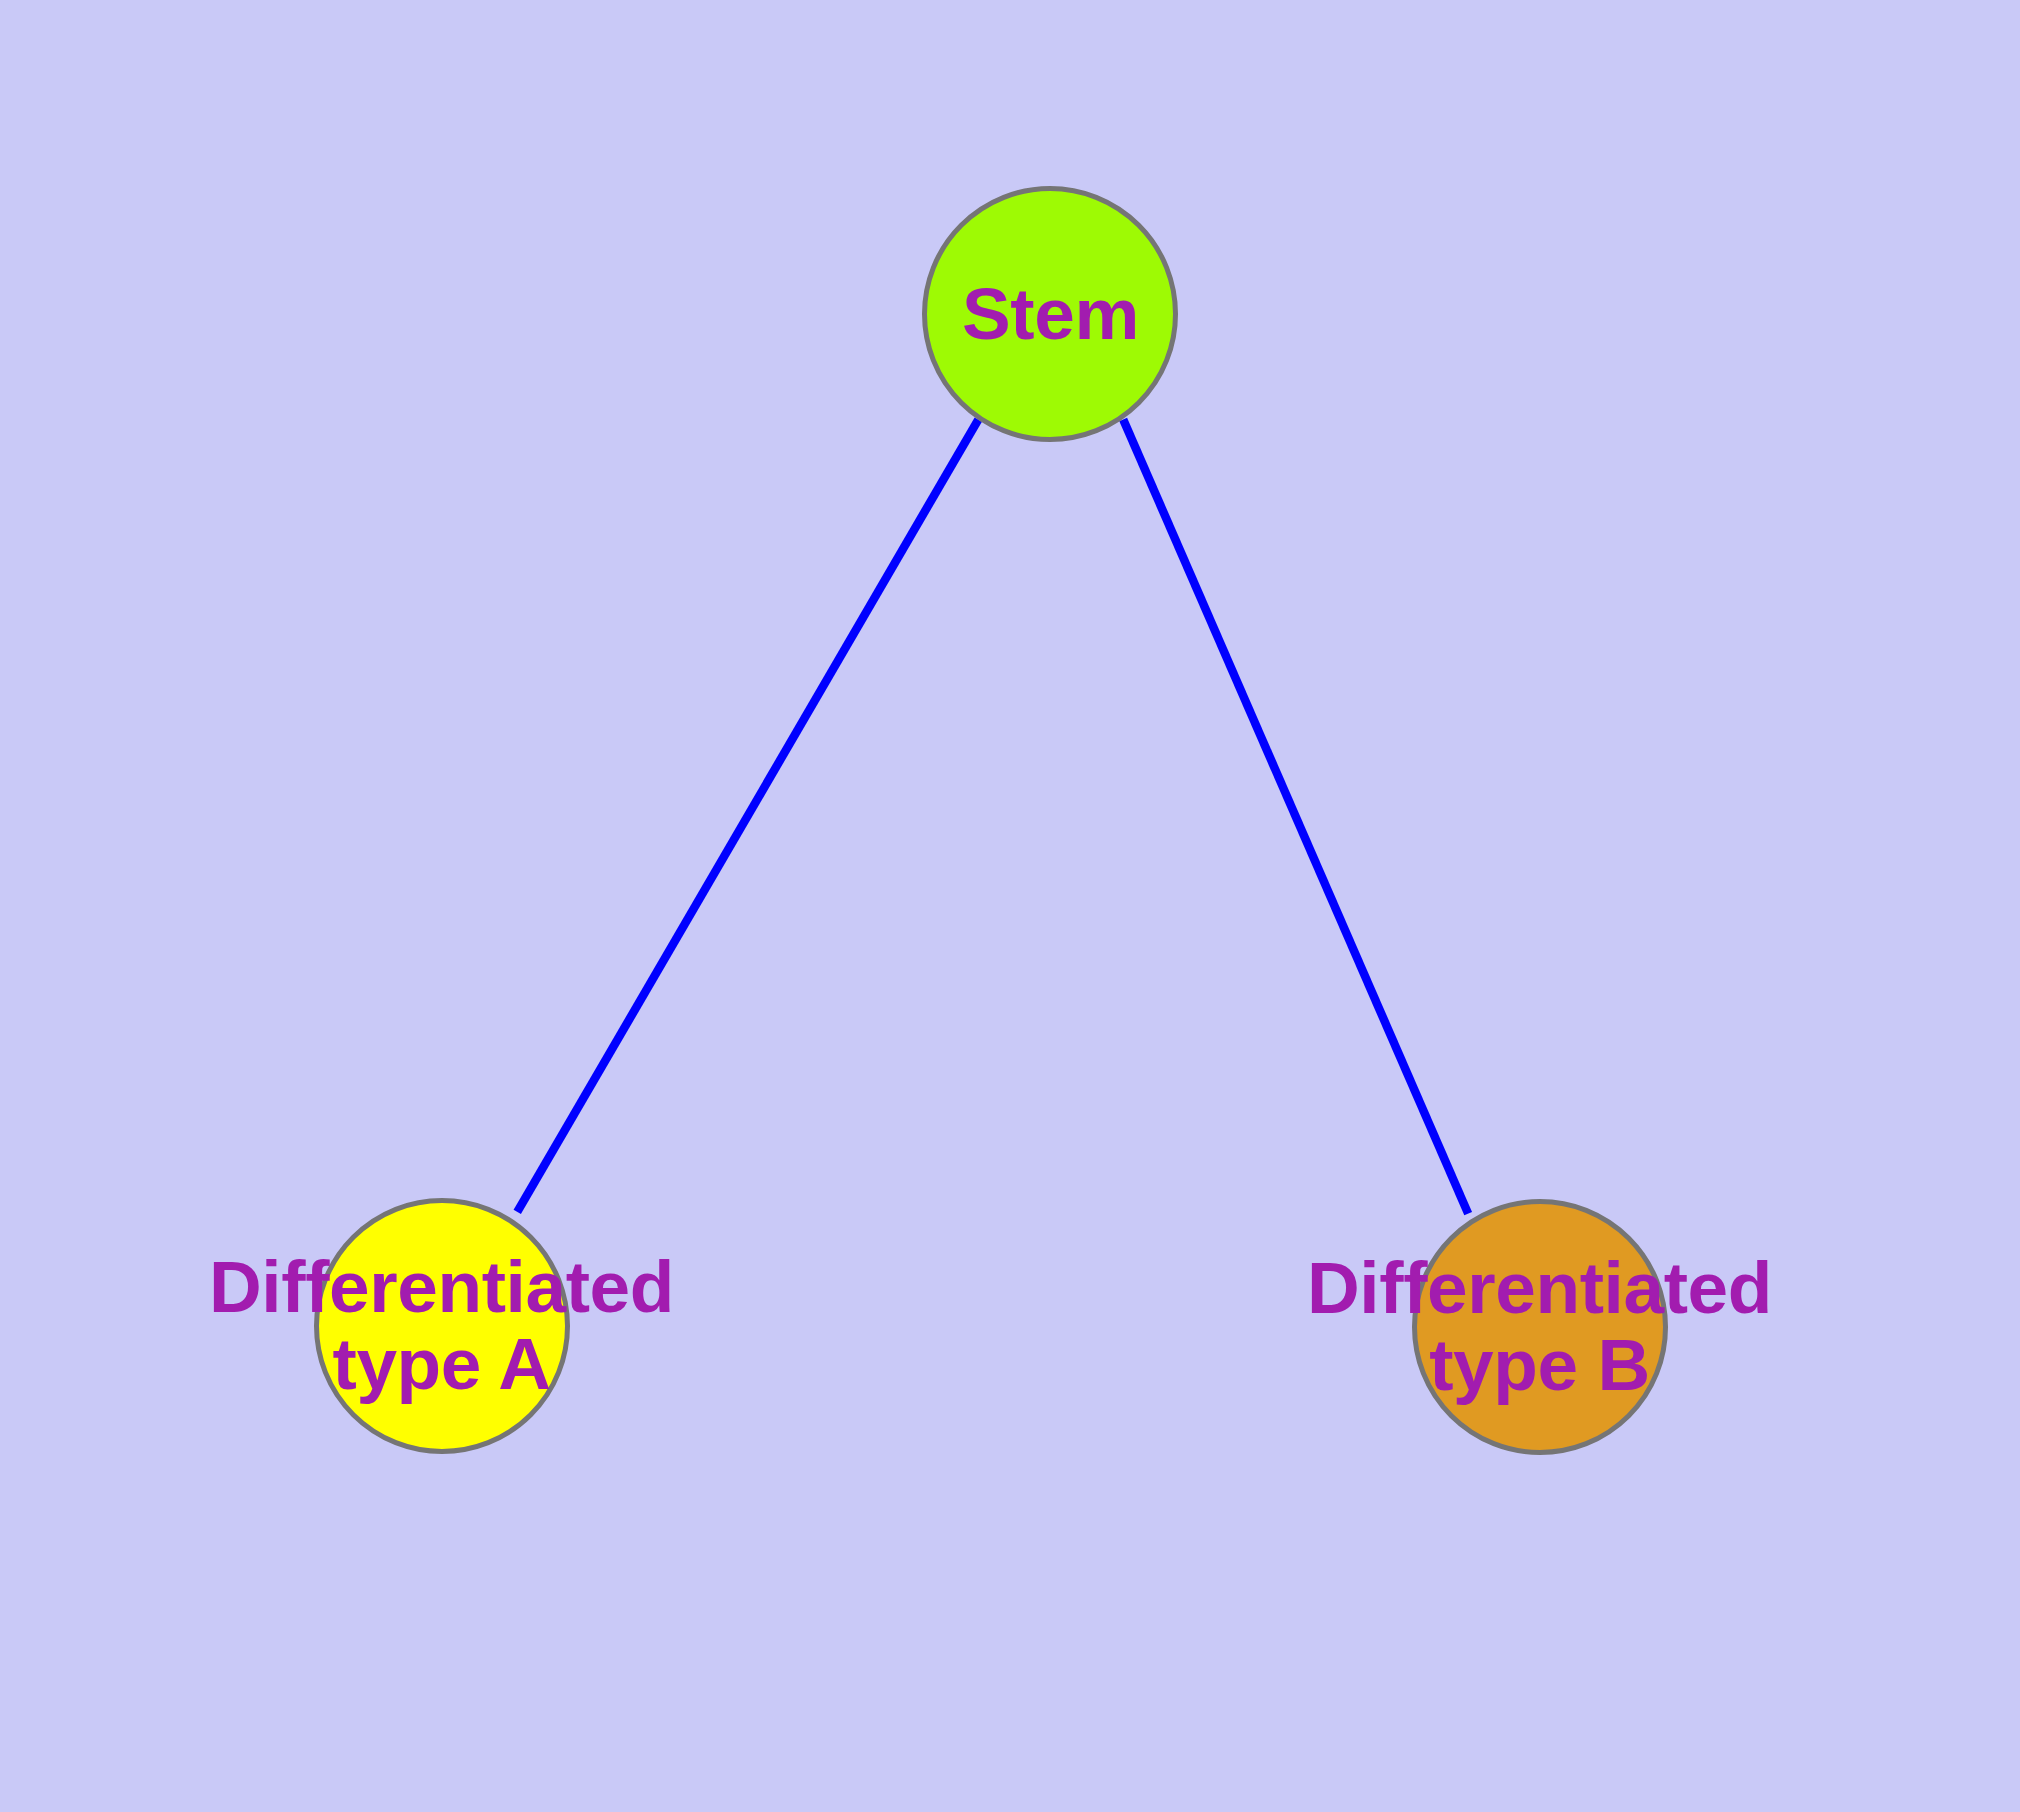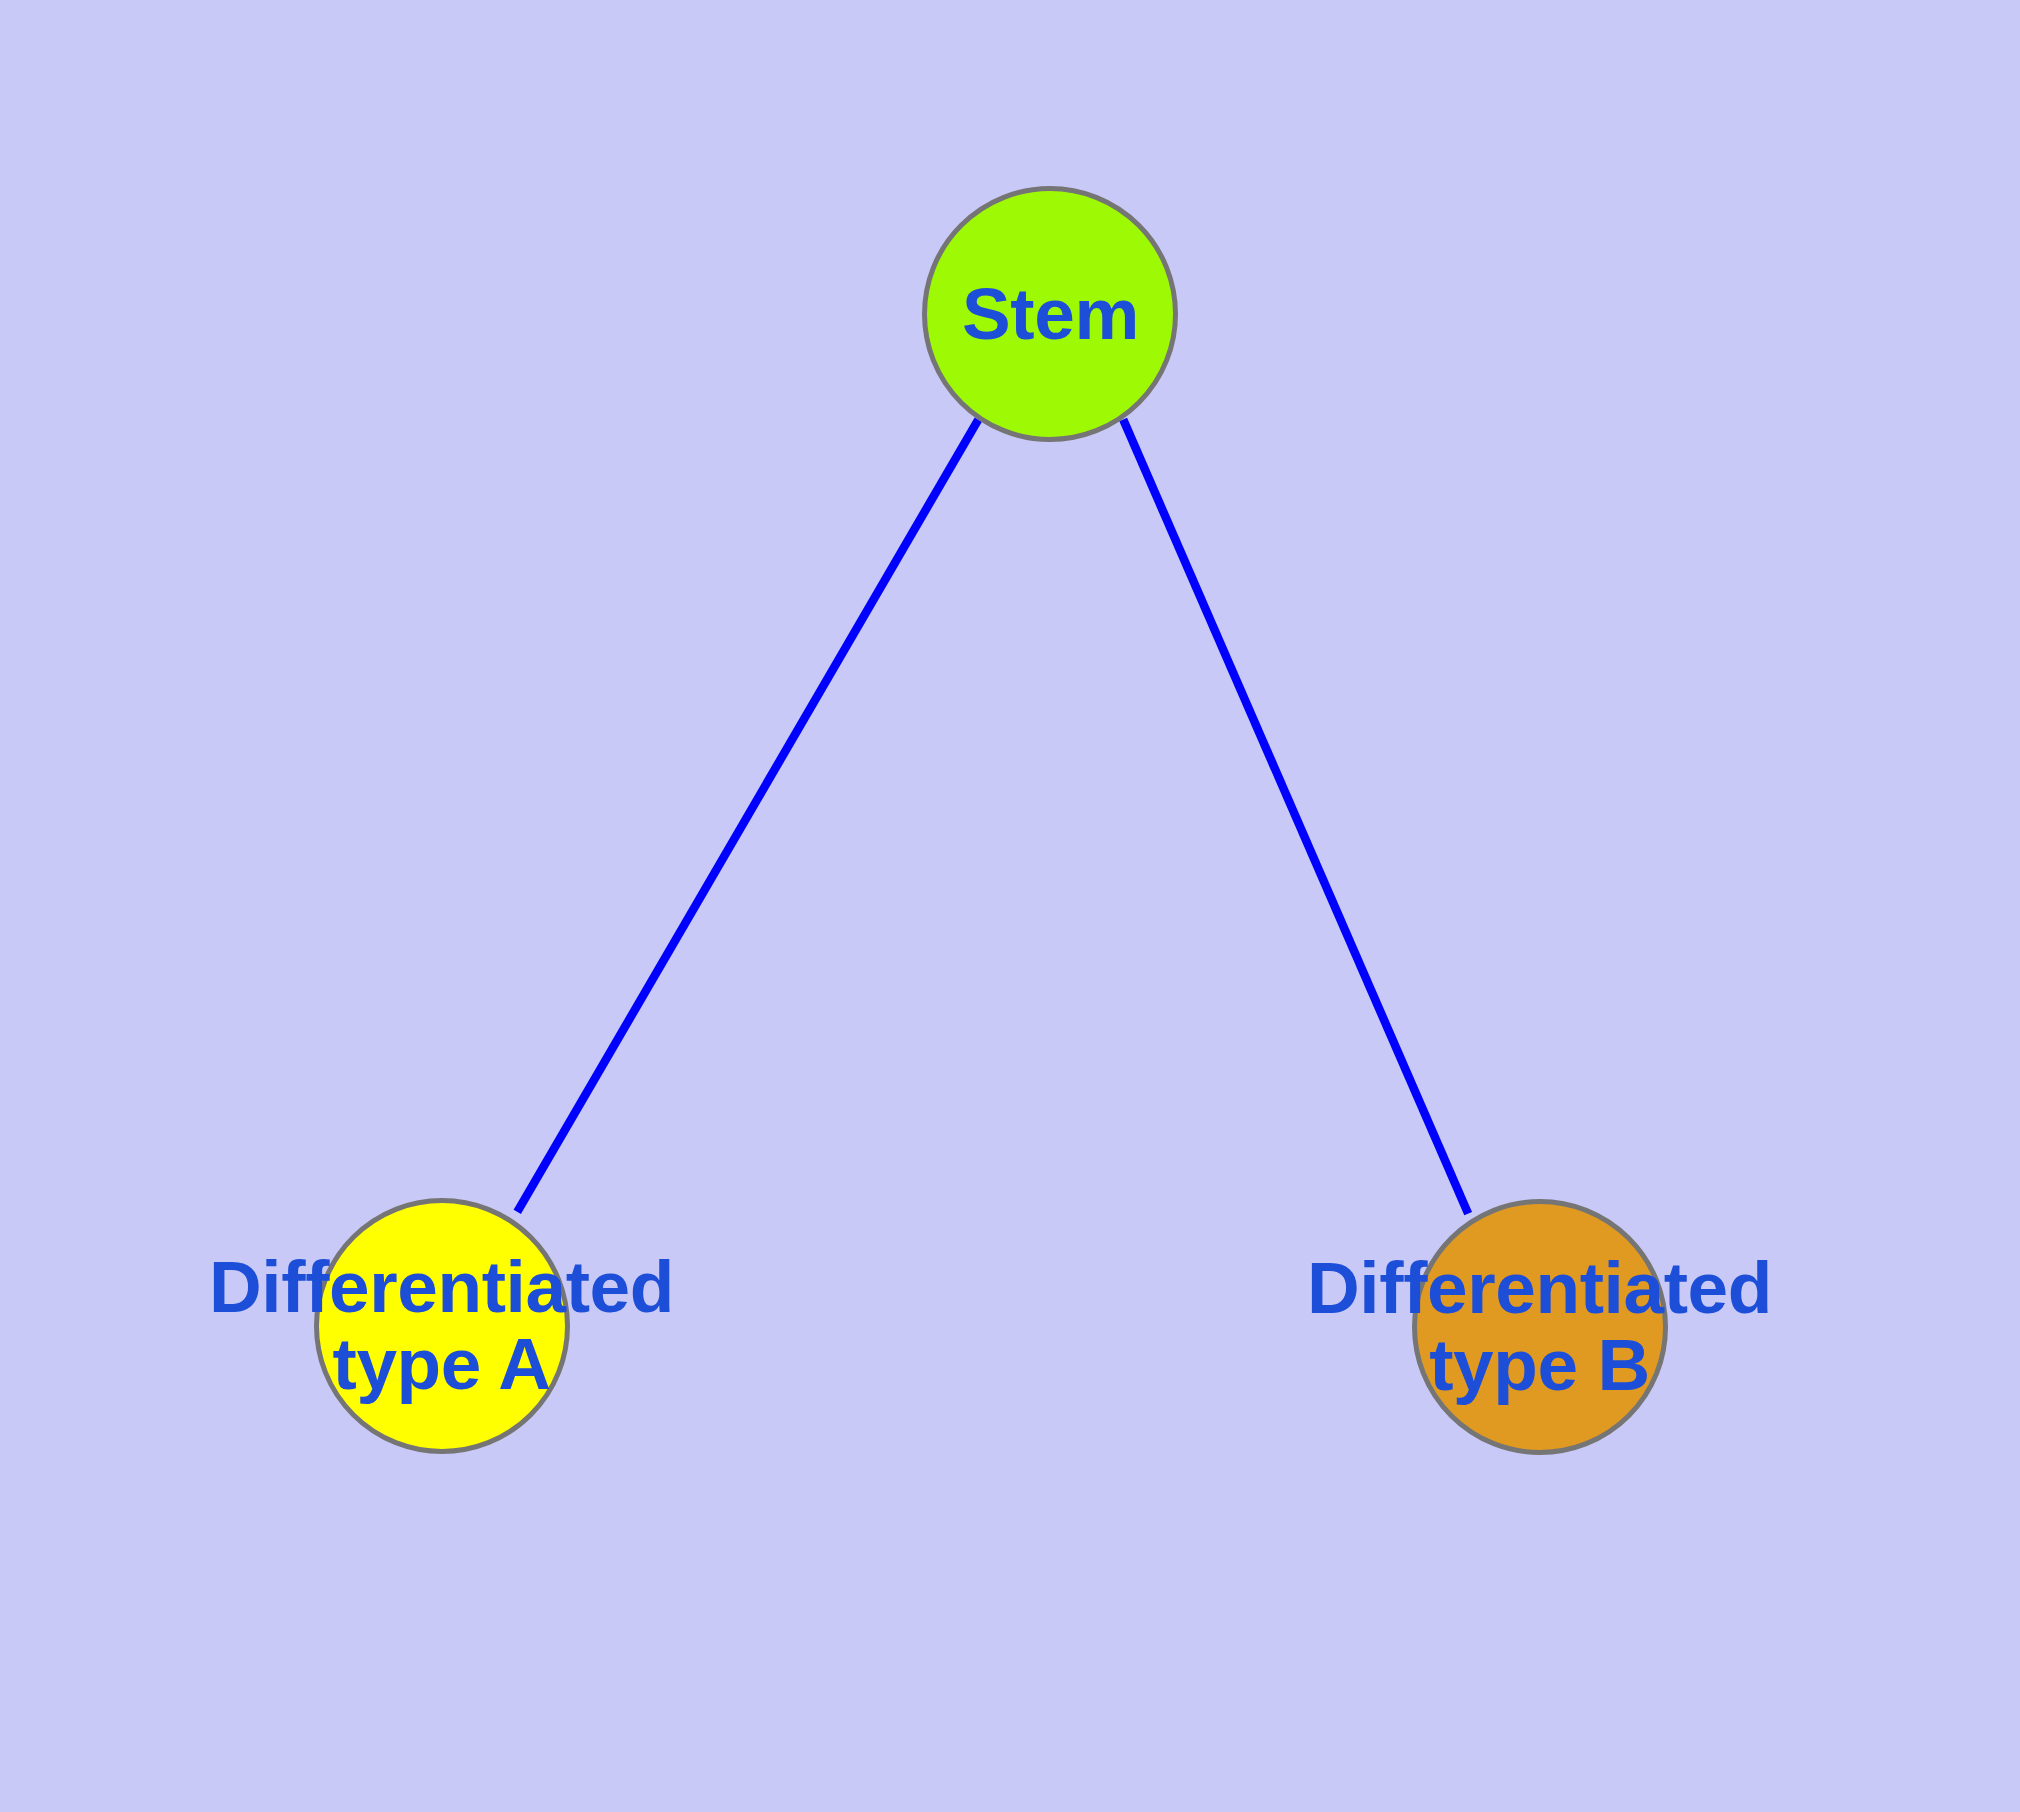--- a/index.html
+++ b/index.html
@@ -29,21 +29,21 @@
   .node {
     position: absolute;
     border-radius: 50%;
     box-sizing: border-box;
     border: 5.1px solid #757575;
   }
   .node-label {
     position: absolute;
     text-align: center;
     font-weight: bold;
-    color: #1d4ed8;
+    color: #a21caf;
     white-space: pre;
     line-height: 1.06;
     letter-spacing: -0.4px;
     pointer-events: none;
   }
 </style>
 </head>
 <body>
 
 <div id="graph-canvas">

